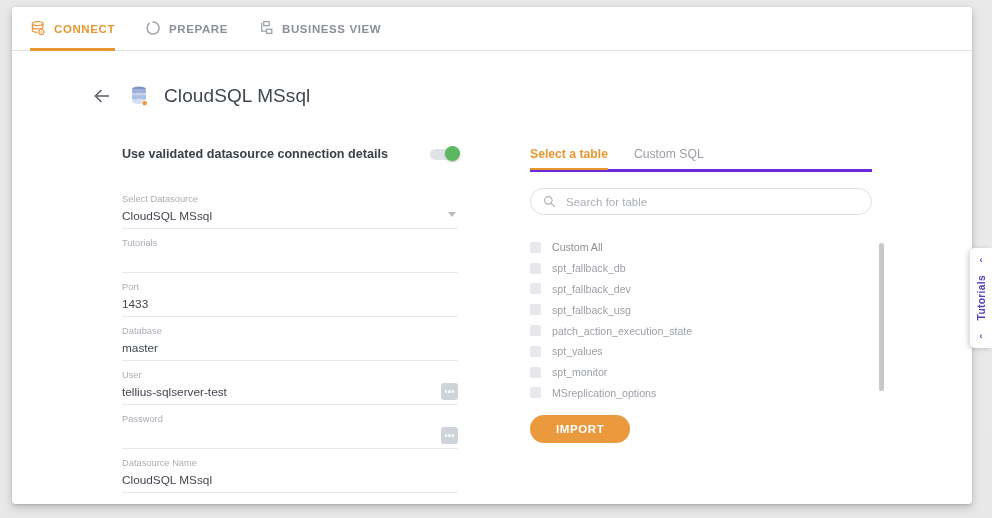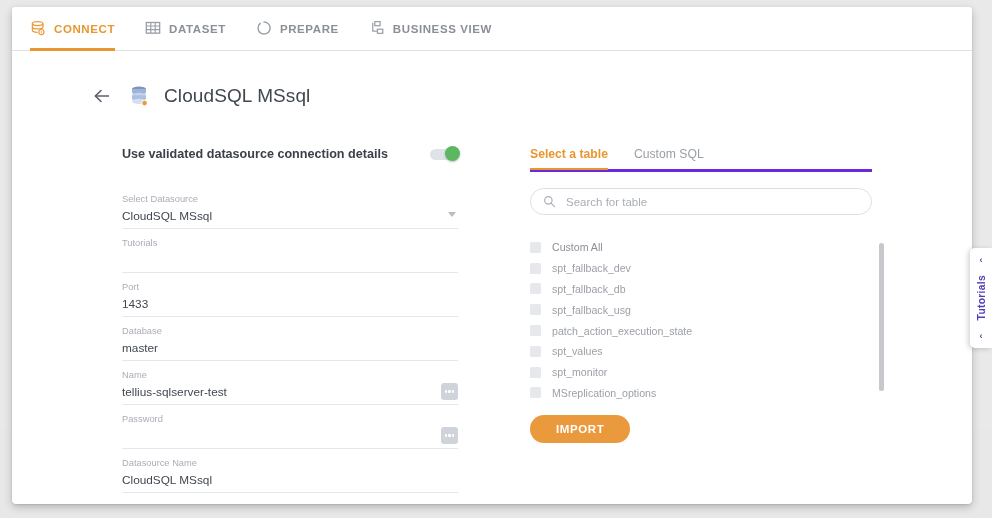--- a/index.html
+++ b/index.html
@@ -328,32 +328,20 @@
             <ellipse cx="9" cy="4.2" rx="6.2" ry="2.3" fill="none" stroke="#ea9a3d" stroke-width="1.5"></ellipse>
             <path d="M2.8 4.2 v4 c0 1.3 2.8 2.3 6.2 2.3 s6.2-1 6.2-2.3 v-4" fill="none" stroke="#ea9a3d" stroke-width="1.5"></path>
             <path d="M2.8 8.6 v3.6 c0 1.3 2.8 2.3 6.2 2.3" fill="none" stroke="#ea9a3d" stroke-width="1.5"></path>
             <circle cx="13.4" cy="14.2" r="3" fill="none" stroke="#ea9a3d" stroke-width="1.4"></circle>
             <circle cx="13.4" cy="14.2" r="0.9" fill="#ea9a3d"></circle>
           </svg>
         </span>
         <span class="navlabel">CONNECT</span>
       </div>
 
-      <div class="navitem">
-        <span class="navicon">
-          <svg viewBox="0 0 18 18" width="16" height="16">
-            <rect x="1.5" y="2.8" width="15" height="12" fill="none" stroke="#9aa0a7" stroke-width="1.5"></rect>
-            <line x1="1.5" y1="6.8" x2="16.5" y2="6.8" stroke="#9aa0a7" stroke-width="1.3"></line>
-            <line x1="1.5" y1="10.8" x2="16.5" y2="10.8" stroke="#9aa0a7" stroke-width="1.3"></line>
-            <line x1="6.5" y1="2.8" x2="6.5" y2="14.8" stroke="#9aa0a7" stroke-width="1.3"></line>
-            <line x1="11.5" y1="2.8" x2="11.5" y2="14.8" stroke="#9aa0a7" stroke-width="1.3"></line>
-          </svg>
-        </span>
-        <span class="navlabel">DATASET</span>
-      </div>
 
       <div class="navitem">
         <span class="navicon">
           <svg viewBox="0 0 18 18" width="16" height="16">
             <path d="M9 2.2 a6.8 6.8 0 1 1 -4.3 1.6" fill="none" stroke="#9aa0a7" stroke-width="1.6" stroke-linecap="round"></path>
           </svg>
         </span>
         <span class="navlabel">PREPARE</span>
       </div>
 
@@ -414,21 +402,21 @@
         <span class="flabel">Port</span>
         <span class="fvalue">1433</span>
       </div>
 
       <div class="field">
         <span class="flabel">Database</span>
         <span class="fvalue">master</span>
       </div>
 
       <div class="field">
-        <span class="flabel">Name</span>
+        <span class="flabel">User</span>
         <span class="fvalue">tellius-sqlserver-test</span>
         <span class="dots-btn">
             <span></span>
             <span></span>
             <span></span>
           </span>
       </div>
 
       <div class="field">
         <span class="flabel">Password</span>
@@ -467,25 +455,25 @@
 
       <div class="tablelist">
 
         <div class="lrow header">
           <span class="cbox"></span>
           <span class="ltext">Custom All</span>
         </div>
 
         <div class="lrow">
           <span class="cbox"></span>
+          <span class="ltext">spt_fallback_db</span>
+        </div>
+        <div class="lrow">
+          <span class="cbox"></span>
           <span class="ltext">spt_fallback_dev</span>
-        </div>
-        <div class="lrow">
-          <span class="cbox"></span>
-          <span class="ltext">spt_fallback_db</span>
         </div>
         <div class="lrow">
           <span class="cbox"></span>
           <span class="ltext">spt_fallback_usg</span>
         </div>
         <div class="lrow">
           <span class="cbox"></span>
           <span class="ltext">patch_action_execution_state</span>
         </div>
         <div class="lrow">

